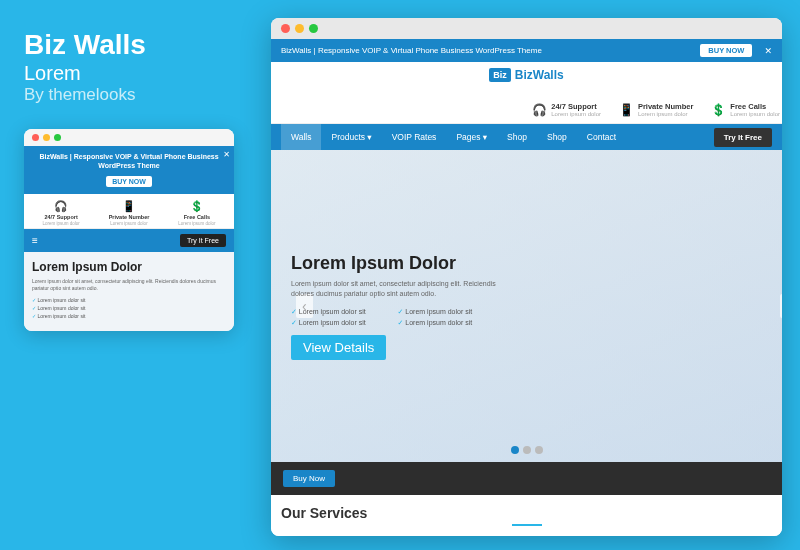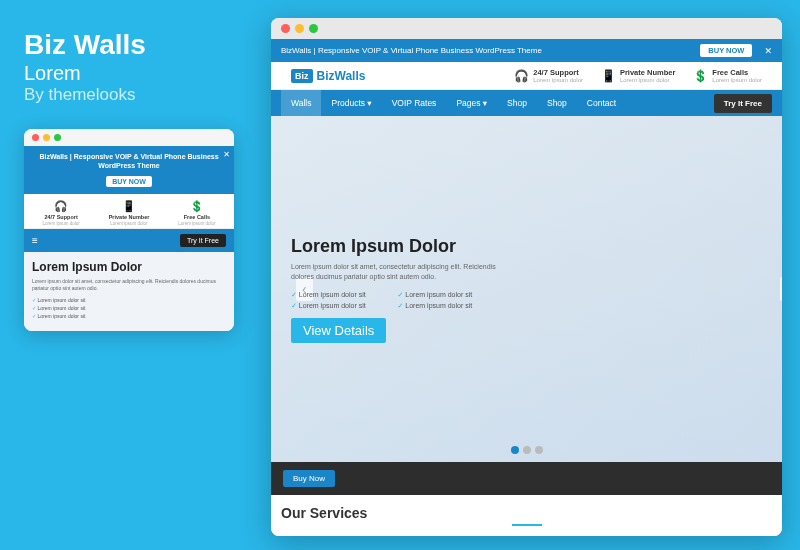--- a/index.html
+++ b/index.html
@@ -234,23 +234,24 @@
     .desktop-top-bar-close {
       color: #fff;
       font-size: 9px;
       margin-left: 6px;
     }
 
     .desktop-brand-bar {
       background: #fff;
       display: flex;
       align-items: center;
-      padding: 6px 20px;
+      padding: 6px 2px;
       border-bottom: 1px solid #eee;
       gap: 20px;
+      flex-direction: column;
     }
     .desktop-logo {
       display: flex;
       align-items: center;
       gap: 4px;
     }
     .logo-icon {
       background: #1a86c8;
       color: #fff;
       font-size: 9px;

